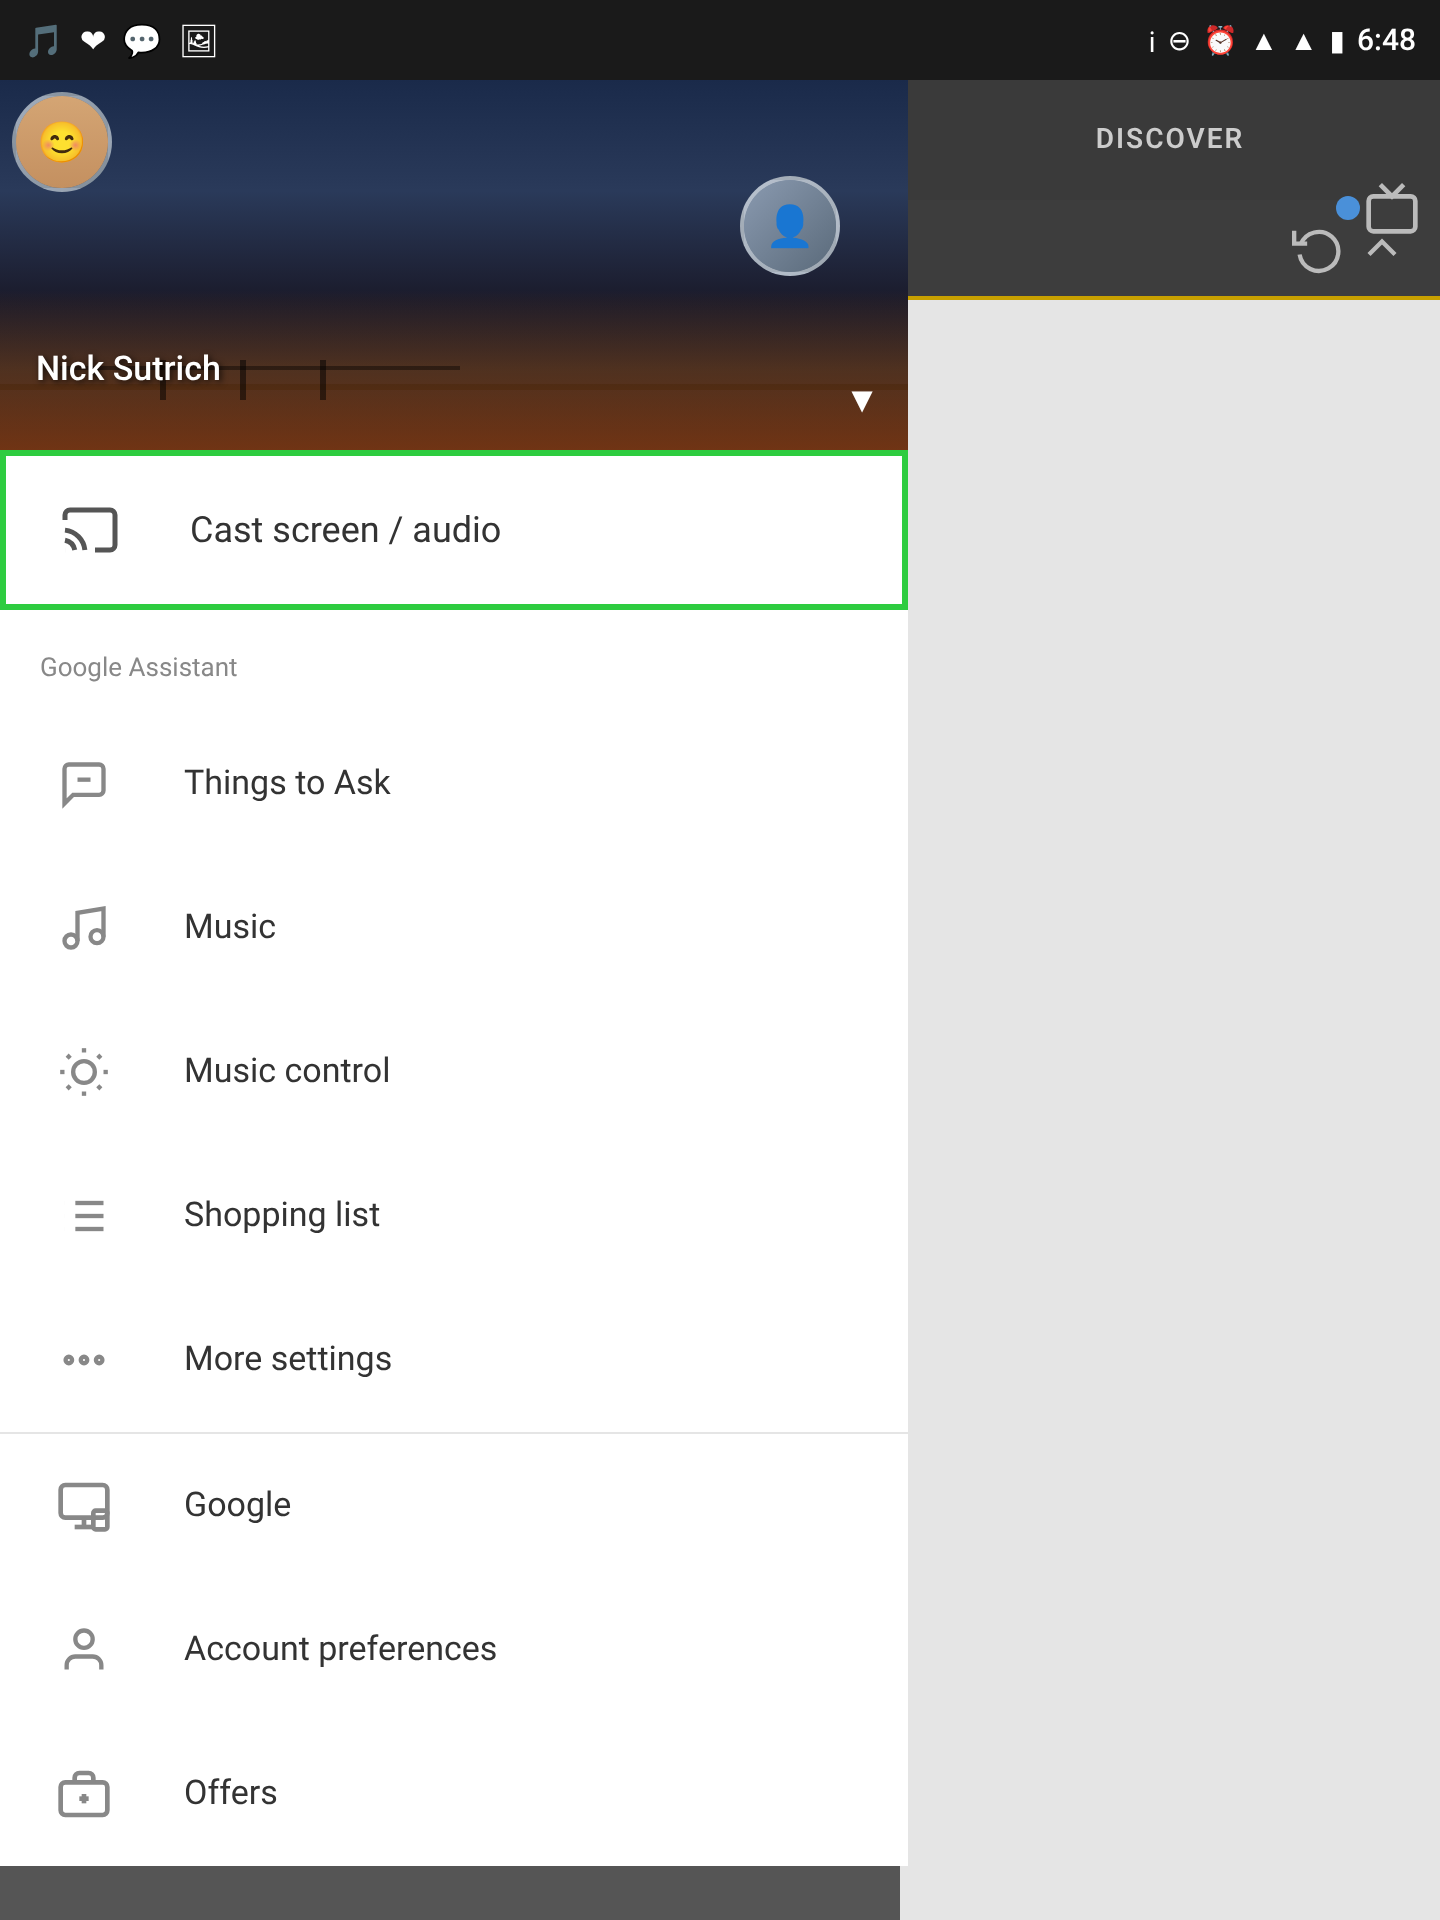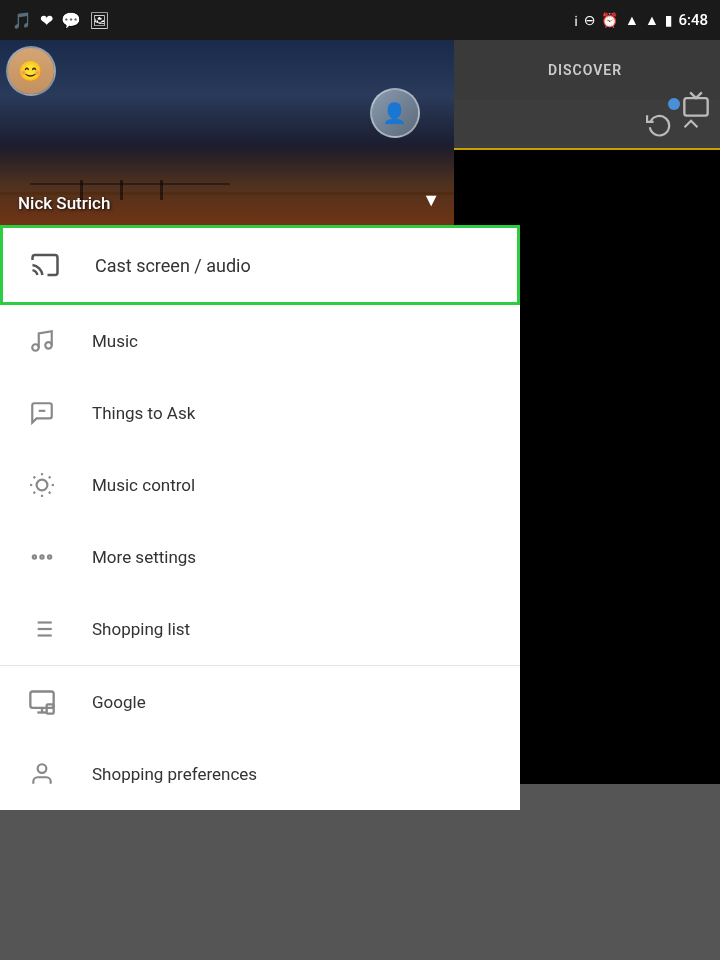--- a/index.html
+++ b/index.html
@@ -43,22 +43,22 @@
       font-weight: 500;
       color: white;
     }
 
     
     .right-panel {
       position: absolute;
       top: 40px;
       left: 450px;
       width: 270px;
-      height: 744px;
-      background: #000000;
+      height: 920px;
+      background: #e5e5e5;
     }
     .right-panel-header {
       height: 60px;
       background: #3a3a3a;
       display: flex;
       align-items: center;
       justify-content: flex-end;
       padding: 0 16px;
       gap: 16px;
     }
@@ -142,21 +142,21 @@
       width: 100%;
       height: 100%;
       background: linear-gradient(180deg, #d4a574 0%, #c49060 100%);
       display: flex;
       align-items: center;
       justify-content: center;
       font-size: 20px;
     }
     .profile-name {
       position: absolute;
-      bottom: 12px;
+      bottom: 30px;
       left: 18px;
       color: white;
       font-size: 17px;
       font-weight: 500;
       text-shadow: 1px 1px 3px rgba(0,0,0,0.8);
     }
     .profile-dropdown {
       position: absolute;
       bottom: 14px;
       right: 14px;
@@ -174,21 +174,21 @@
       border-radius: 50%;
       background: linear-gradient(135deg, #8a9ab0, #5a6a7a);
       overflow: hidden;
       border: 2px solid rgba(255,255,255,0.4);
       z-index: 20;
     }
 
     
     .drawer-menu {
       background: white;
-      width: 520px;
+      width: 454px;
     }
 
     
     .cast-item {
       display: flex;
       align-items: center;
       padding: 0 20px;
       height: 80px;
       background: white;
       border: 3px solid #2ecc40;
@@ -332,40 +332,41 @@
     <div class="cast-item">
       <div class="cast-item-icon">
         <svg width="30" height="30" viewBox="0 0 24 24" fill="none" stroke="#555" stroke-width="2">
           <path d="M2 16.1A5 5 0 0 1 5.9 20M2 12.05A9 9 0 0 1 9.95 20M2 8V6a2 2 0 0 1 2-2h16a2 2 0 0 1 2 2v12a2 2 0 0 1-2 2h-6"></path>
           <line x1="2" y1="20" x2="2.01" y2="20"></line>
         </svg>
       </div>
       <span class="cast-item-label">Cast screen / audio</span>
     </div>
 
+    <div class="section-label">Google Assistant</div>
+
+    <div class="menu-item">
+      <div class="menu-item-icon">
+        <svg width="26" height="26" viewBox="0 0 24 24" fill="none" stroke="#888" stroke-width="2">
+          <path d="M21 15a2 2 0 0 1-2 2H7l-4 4V5a2 2 0 0 1 2-2h14a2 2 0 0 1 2 2z"></path>
+          <line x1="9" y1="10" x2="15" y2="10"></line>
+        </svg>
+      </div>
+      <span class="menu-item-label">Things to Ask</span>
+    </div>
 
     <div class="menu-item">
       <div class="menu-item-icon">
         <svg width="26" height="26" viewBox="0 0 24 24" fill="none" stroke="#888" stroke-width="2">
           <path d="M9 18V5l12-2v13"></path>
           <circle cx="6" cy="18" r="3"></circle>
           <circle cx="18" cy="16" r="3"></circle>
         </svg>
       </div>
       <span class="menu-item-label">Music</span>
-    </div>
-
-    <div class="menu-item">
-      <div class="menu-item-icon">
-        <svg width="26" height="26" viewBox="0 0 24 24" fill="none" stroke="#888" stroke-width="2">
-          <path d="M21 15a2 2 0 0 1-2 2H7l-4 4V5a2 2 0 0 1 2-2h14a2 2 0 0 1 2 2z"></path>
-          <line x1="9" y1="10" x2="15" y2="10"></line>
-        </svg>
-      </div>
-      <span class="menu-item-label">Things to Ask</span>
     </div>
 
     <div class="menu-item">
       <div class="menu-item-icon">
         <svg width="26" height="26" viewBox="0 0 24 24" fill="none" stroke="#888" stroke-width="2">
           <circle cx="12" cy="12" r="5"></circle>
           <line x1="12" y1="1" x2="12" y2="3"></line>
           <line x1="12" y1="21" x2="12" y2="23"></line>
           <line x1="4.22" y1="4.22" x2="5.64" y2="5.64"></line>
           <line x1="18.36" y1="18.36" x2="19.78" y2="19.78"></line>
@@ -374,42 +375,42 @@
           <line x1="4.22" y1="19.78" x2="5.64" y2="18.36"></line>
           <line x1="18.36" y1="5.64" x2="19.78" y2="4.22"></line>
         </svg>
       </div>
       <span class="menu-item-label">Music control</span>
     </div>
 
     <div class="menu-item">
       <div class="menu-item-icon">
         <svg width="26" height="26" viewBox="0 0 24 24" fill="none" stroke="#888" stroke-width="2">
-          <circle cx="5" cy="12" r="1.5"></circle>
-          <circle cx="12" cy="12" r="1.5"></circle>
-          <circle cx="19" cy="12" r="1.5"></circle>
-        </svg>
-      </div>
-      <span class="menu-item-label">More settings</span>
-    </div>
-
-    <div class="menu-item">
-      <div class="menu-item-icon">
-        <svg width="26" height="26" viewBox="0 0 24 24" fill="none" stroke="#888" stroke-width="2">
           <line x1="8" y1="6" x2="21" y2="6"></line>
           <line x1="8" y1="12" x2="21" y2="12"></line>
           <line x1="8" y1="18" x2="21" y2="18"></line>
           <line x1="3" y1="6" x2="3.01" y2="6"></line>
           <line x1="3" y1="12" x2="3.01" y2="12"></line>
           <line x1="3" y1="18" x2="3.01" y2="18"></line>
         </svg>
       </div>
       <span class="menu-item-label">Shopping list</span>
     </div>
 
+    <div class="menu-item">
+      <div class="menu-item-icon">
+        <svg width="26" height="26" viewBox="0 0 24 24" fill="none" stroke="#888" stroke-width="2">
+          <circle cx="5" cy="12" r="1.5"></circle>
+          <circle cx="12" cy="12" r="1.5"></circle>
+          <circle cx="19" cy="12" r="1.5"></circle>
+        </svg>
+      </div>
+      <span class="menu-item-label">More settings</span>
+    </div>
+
     <div class="menu-divider"></div>
 
     <div class="menu-item">
       <div class="menu-item-icon">
         <svg width="28" height="28" viewBox="0 0 24 24" fill="none" stroke="#888" stroke-width="2">
           <rect x="2" y="3" width="20" height="14" rx="2" ry="2"></rect>
           <line x1="8" y1="21" x2="16" y2="21"></line>
           <line x1="12" y1="17" x2="12" y2="21"></line>
           <rect x="16" y="14" width="6" height="8" rx="1"></rect>
         </svg>
@@ -417,18 +418,29 @@
       <span class="menu-item-label">Google</span>
     </div>
 
     <div class="menu-item">
       <div class="menu-item-icon">
         <svg width="26" height="26" viewBox="0 0 24 24" fill="none" stroke="#888" stroke-width="2">
           <path d="M20 21v-2a4 4 0 0 0-4-4H8a4 4 0 0 0-4 4v2"></path>
           <circle cx="12" cy="7" r="4"></circle>
         </svg>
       </div>
-      <span class="menu-item-label">Shopping preferences</span>
-    </div>
-
+      <span class="menu-item-label">Account preferences</span>
+    </div>
+
+    <div class="menu-item">
+      <div class="menu-item-icon">
+        <svg width="28" height="28" viewBox="0 0 24 24" fill="none" stroke="#888" stroke-width="2">
+          <rect x="2" y="7" width="20" height="14" rx="2" ry="2"></rect>
+          <path d="M16 7V5a2 2 0 0 0-2-2h-4a2 2 0 0 0-2 2v2"></path>
+          <line x1="12" y1="12" x2="12" y2="16"></line>
+          <line x1="10" y1="14" x2="14" y2="14"></line>
+        </svg>
+      </div>
+      <span class="menu-item-label">Offers</span>
+    </div>
 
   </div>
 </div>
 
 </body></html>

